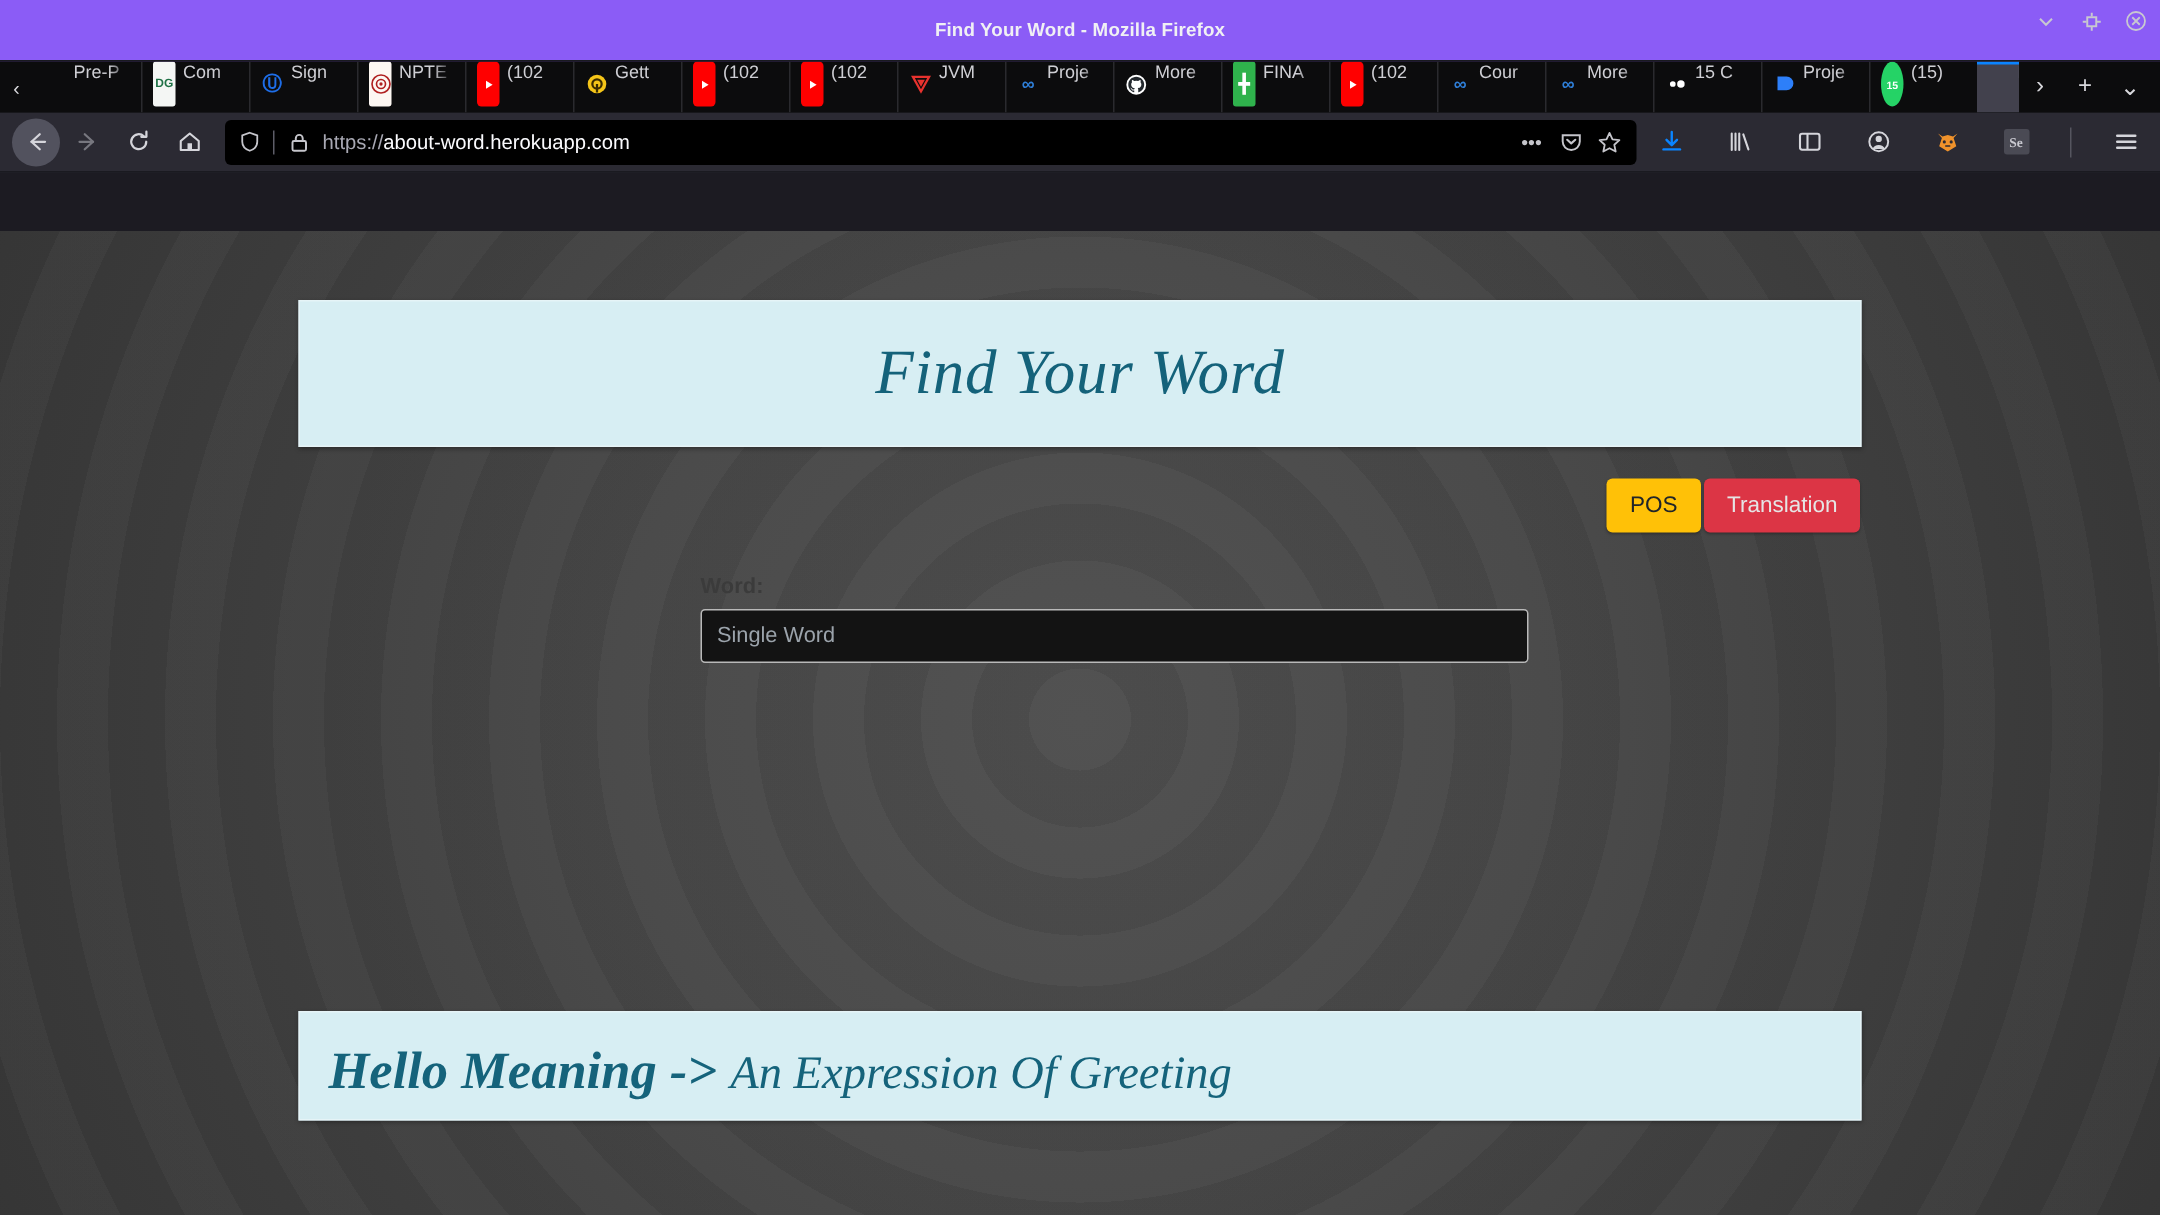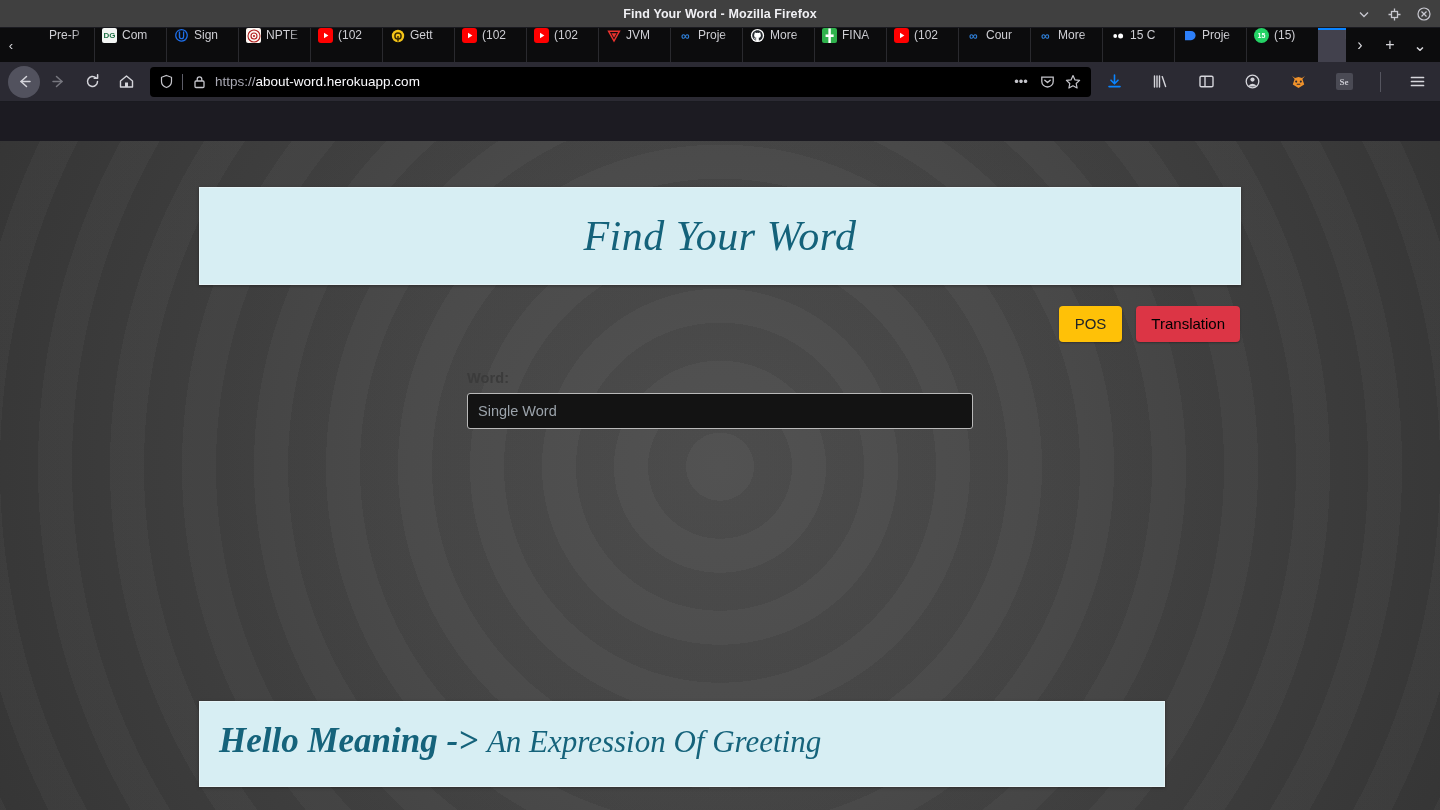--- a/index.html
+++ b/index.html
@@ -5,22 +5,22 @@
   * { box-sizing: border-box; margin: 0; padding: 0; }
   html, body {
     width: 1440px; height: 810px;
     overflow: hidden;
     font-family: "Liberation Sans", sans-serif;
     background: #1c1b22;
   }
 
   
   .titlebar {
-    height: 28px; width: 100%;
-    background: #404040;
+    height: 41px; width: 100%;
+    background: #8b5cf6;
     display: flex; align-items: center;
     position: relative;
     border-bottom: 1px solid #1a1a20;
   }
   .titlebar-title {
     position: absolute; left: 0; right: 0; text-align: center;
     font-size: 12.5px; font-weight: bold; color: #f0f0f4;
     letter-spacing: .1px;
   }
   .win-controls {
@@ -71,21 +71,21 @@
     background: #42414d;
     border-left: none;
     flex: 0 0 84px; width: 84px;
   }
   .tab.active::before {
     content: ""; position: absolute; left: 0; right: 0; top: 0;
     height: 2px; background: #0a84ff;
   }
   .tab.active .tab-label { color: #ffffff; }
   .fav {
-    width: 15px; height: 15px; flex: 0 0 15px;
+    width: 15px; height: 30px; flex: 0 0 15px;
     border-radius: 2px;
     display: flex; align-items: center; justify-content: center;
     font-size: 9px; line-height: 1; overflow: hidden;
   }
   .fav svg { display:block; }
   .fav-none { visibility: hidden; }
   .fav-xls { background: #f4f6f4; color: #1f7145; font-weight: bold; font-size: 8px; }
   .fav-yt   { background: #ff0000; border-radius: 3px; color: #fff; }
   .fav-gh   { background: transparent; color: #ffffff; }
   .fav-green{ background: #2fb24c; color: #ffffff; font-weight: bold; font-size: 12px; }
@@ -191,43 +191,43 @@
   .jumbo-title {
     font-family: "Liberation Serif", serif;
     font-style: italic;
     font-size: 42px;
     color: #14627a;
     line-height: 1.05;
     letter-spacing: .5px;
   }
   .topbtn-row {
     display: flex; justify-content: flex-end;
-    gap: 14px; margin-top: 21px;
+    gap: 2px; margin-top: 21px;
     padding-right: 1px;
   }
   .btn {
     border: none; border-radius: 4px;
     font-family: "Liberation Sans", sans-serif;
     font-size: 15px;
     padding: 9px 15px;
     line-height: 1.2;
     cursor: pointer;
     box-shadow: 0 1px 2px rgba(0,0,0,0.3);
   }
   .btn-pos { background: #ffc107; color: #212529; padding: 9px 16px; }
-  .btn-translation { background: #dc3545; color: #000000; }
+  .btn-translation { background: #dc3545; color: #e5e5e5; }
 
   .form-area { margin-top: 28px; padding-left: 268px; }
   .form-label {
     font-size: 14.5px; font-weight: bold;
     color: #3b3b3b; margin-bottom: 7px;
     display: block; letter-spacing: .1px;
   }
   .word-input {
-    width: 506px; height: 36px;
+    width: 552px; height: 36px;
     background: #131313;
     border: 1px solid #b9b9b9;
     border-radius: 3px;
     padding: 0 10px;
     color: #e8e8e8;
     font-size: 14.5px;
     font-family: "Liberation Sans", sans-serif;
     outline: none;
   }
   .word-input::placeholder { color: #9ba3ab; }
@@ -239,26 +239,26 @@
     row-gap: 20px;
     width: 520px;
   }
   .btn-meaning  { background: #28a745; color: #fff; justify-self: start; padding: 9px 15px; }
   .btn-antonyms { background: #8794a1; color: #e9eef3; justify-self: start; padding: 9px 15px; }
   .btn-synonyms { background: #007bff; color: #fff; justify-self: start; padding: 9px 15px; }
   .btn-sentence { background: #ffc107; color: #212529; justify-self: start; padding: 9px 15px; }
 
   .result {
     position: absolute;
-    left: 0; top: 560px;
-    width: 966px;
+    left: 0; top: 520px;
+    width: 1042px;
     background: #d7eef3;
     border: 1px solid #e6f4f7;
     box-shadow: 0 1px 3px rgba(0,0,0,0.35);
-    padding: 20px 19px 25px 19px;
+    padding: 20px 19px 12px 19px;
   }
   .result-text {
     font-family: "Liberation Serif", serif;
     font-style: italic;
     color: #15637b;
     line-height: 1.1;
   }
   .result-head { font-size: 35px; font-weight: bold; }
   .result-body { font-size: 31px; }
 </style>

